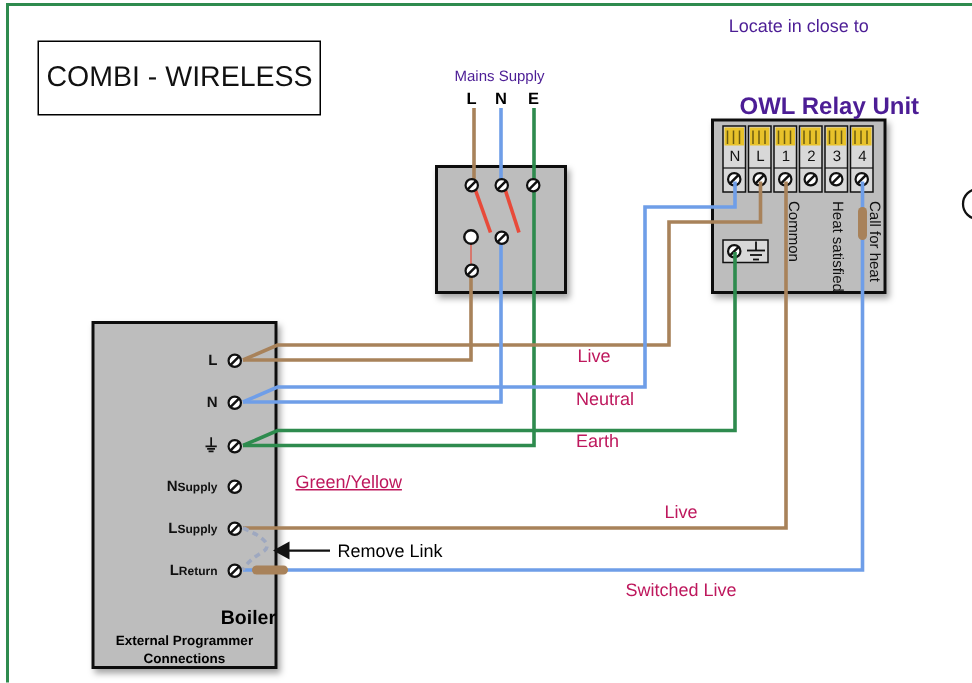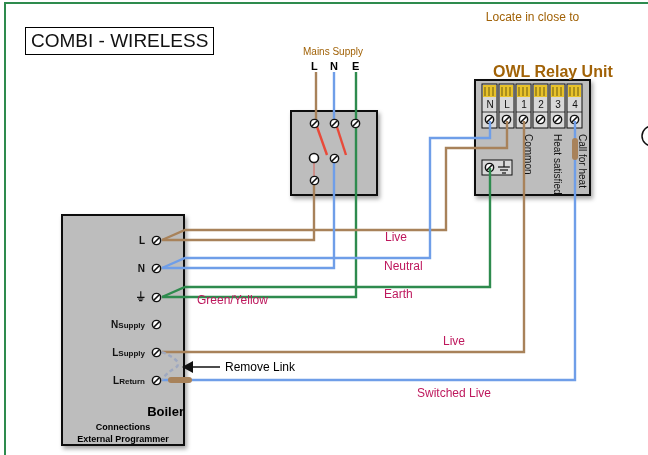--- a/index.html
+++ b/index.html
@@ -1,19 +1,19 @@
 <!DOCTYPE html>
 <html><head>
 <meta charset="utf-8">
 <style>
   html, body { margin: 0; padding: 0; background: #ffffff; }
   body { width: 648px; height: 455px; position: relative; overflow: hidden; font-family: "Liberation Sans", sans-serif; }
   #frame { position: absolute; left: 4px; top: 2px; width: 660px; height: 470px; border: 2px solid #2e8b4e; box-sizing: border-box; }
-  #title-box { position: absolute; left: 25px; top: 27px; padding: 2px 5px; border: 1px solid #000; font-size: 19px; color: #111; line-height: 22px; background: #fff; }
-  .txt { position: absolute; color: #a16207; white-space: nowrap; }
+  #title-box { position: absolute; left: 25px; top: 27px; padding: 13px 5px; border: 1px solid #000; font-size: 19px; color: #111; line-height: 22px; background: #fff; }
+  .txt { position: absolute; color: #4c1d95; white-space: nowrap; }
   #locate-note { left: 470px; top: 10px; width: 125px; text-align: center; font-size: 12px; line-height: 15px; }
   #locate-note div { white-space: nowrap; }
   #relay-title { left: 493px; top: 63px; font-size: 16px; font-weight: bold; }
   #mains-title { left: 303px; top: 46px; font-size: 10px; }
   .mains-letter { position: absolute; top: 60px; font-size: 11px; font-weight: bold; }
   svg#diagram { position: absolute; left: 0; top: 0; }
   .wire-label { position: absolute; font-size: 12px; color: #be185d; }
   .boiler-term { position: absolute; font-size: 10px; font-weight: bold; color: #111; text-align: right; }
   .boiler-term small { font-size: 8px; }
   .vert { position: absolute; writing-mode: vertical-rl; font-size: 10px; color: #111; }
@@ -196,24 +196,24 @@
 
 <div class="boiler-term" style="left:100px; top:235px; width:45px;"><span>L</span></div>
 <div class="boiler-term" style="left:100px; top:263px; width:45px;"><span>N</span></div>
 <div class="boiler-term" style="left:100px; top:290px; width:45px; font-size:12px;"><span>⏚</span></div>
 <div class="boiler-term" style="left:80px; top:319px; width:65px;"><span>N</span><small>Supply</small></div>
 <div class="boiler-term" style="left:80px; top:347px; width:65px;"><span>L</span><small>Supply</small></div>
 <div class="boiler-term" style="left:80px; top:375px; width:65px;"><span>L</span><small>Return</small></div>
 
 <div id="boiler-name">Boiler</div>
 <div id="boiler-sub">
+  <div>External Programmer</div>
   <div>Connections</div>
-  <div>External Programmer</div>
 </div>
 
 <div class="wire-label" style="left:385px; top:230px;">Live</div>
 <div class="wire-label" style="left:384px; top:259px;">Neutral</div>
 <div class="wire-label" style="left:384px; top:287px;">Earth</div>
-<div class="wire-label" style="left:197px; top:293px;">Green/Yellow</div>
+<div class="wire-label" style="left:197px; top:314px;text-decoration:underline;">Green/Yellow</div>
 <div class="wire-label" style="left:443px; top:334px;">Live</div>
 <div class="wire-label" style="left:417px; top:386px;">Switched Live</div>
 
 <div id="remove-link">Remove Link</div>
 
 </body></html>

